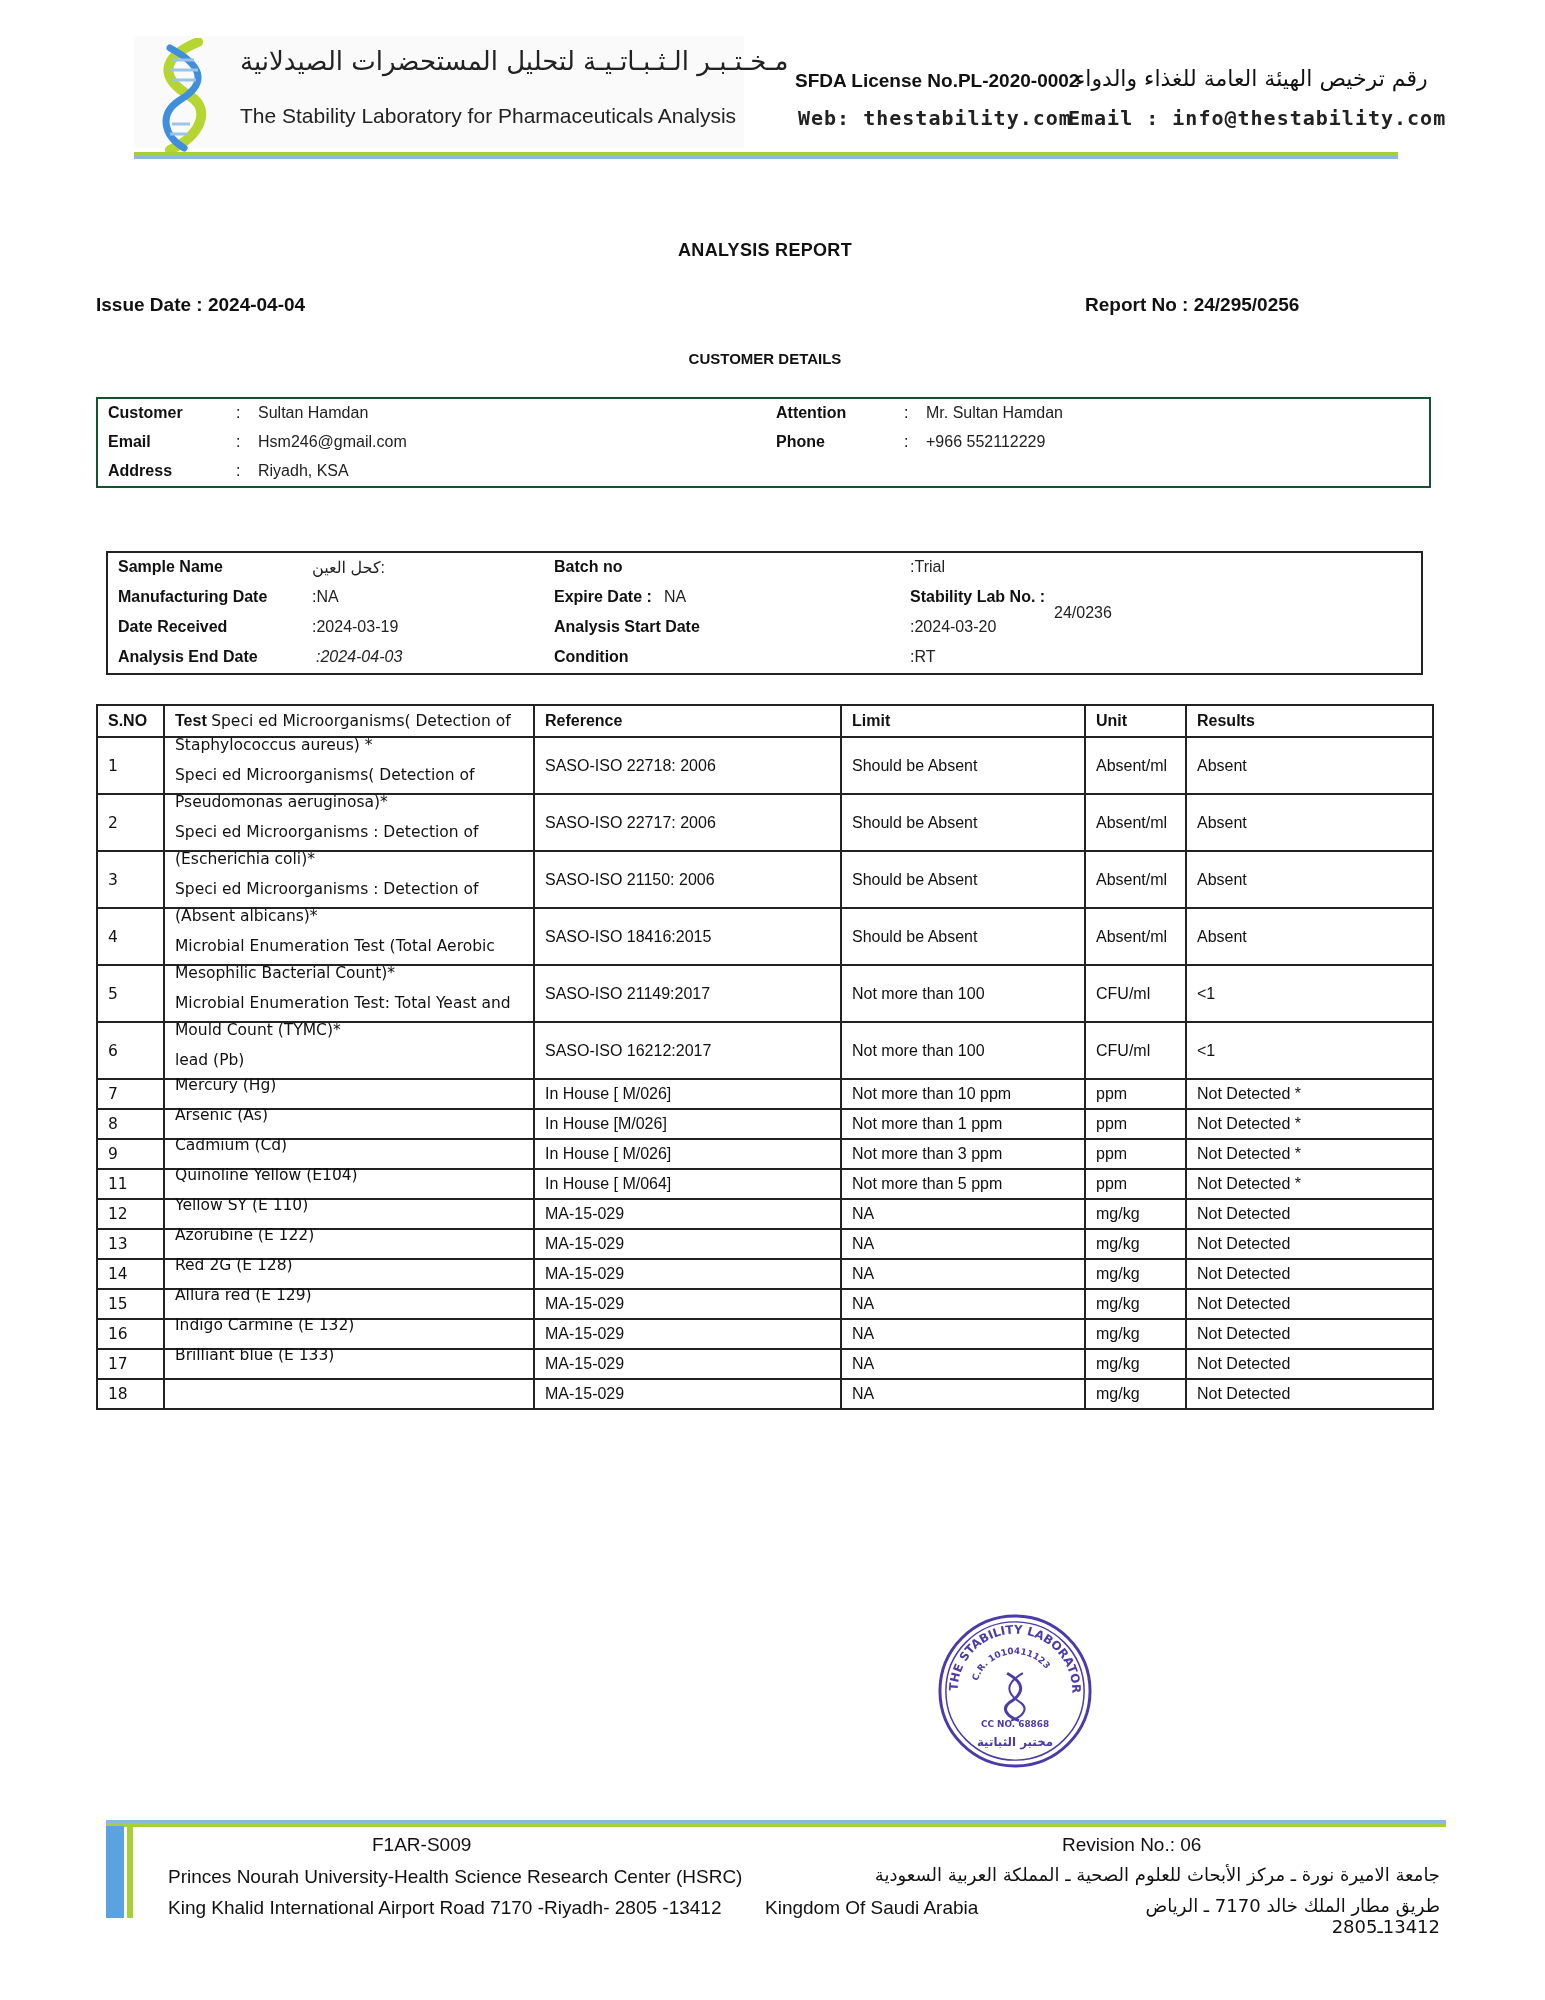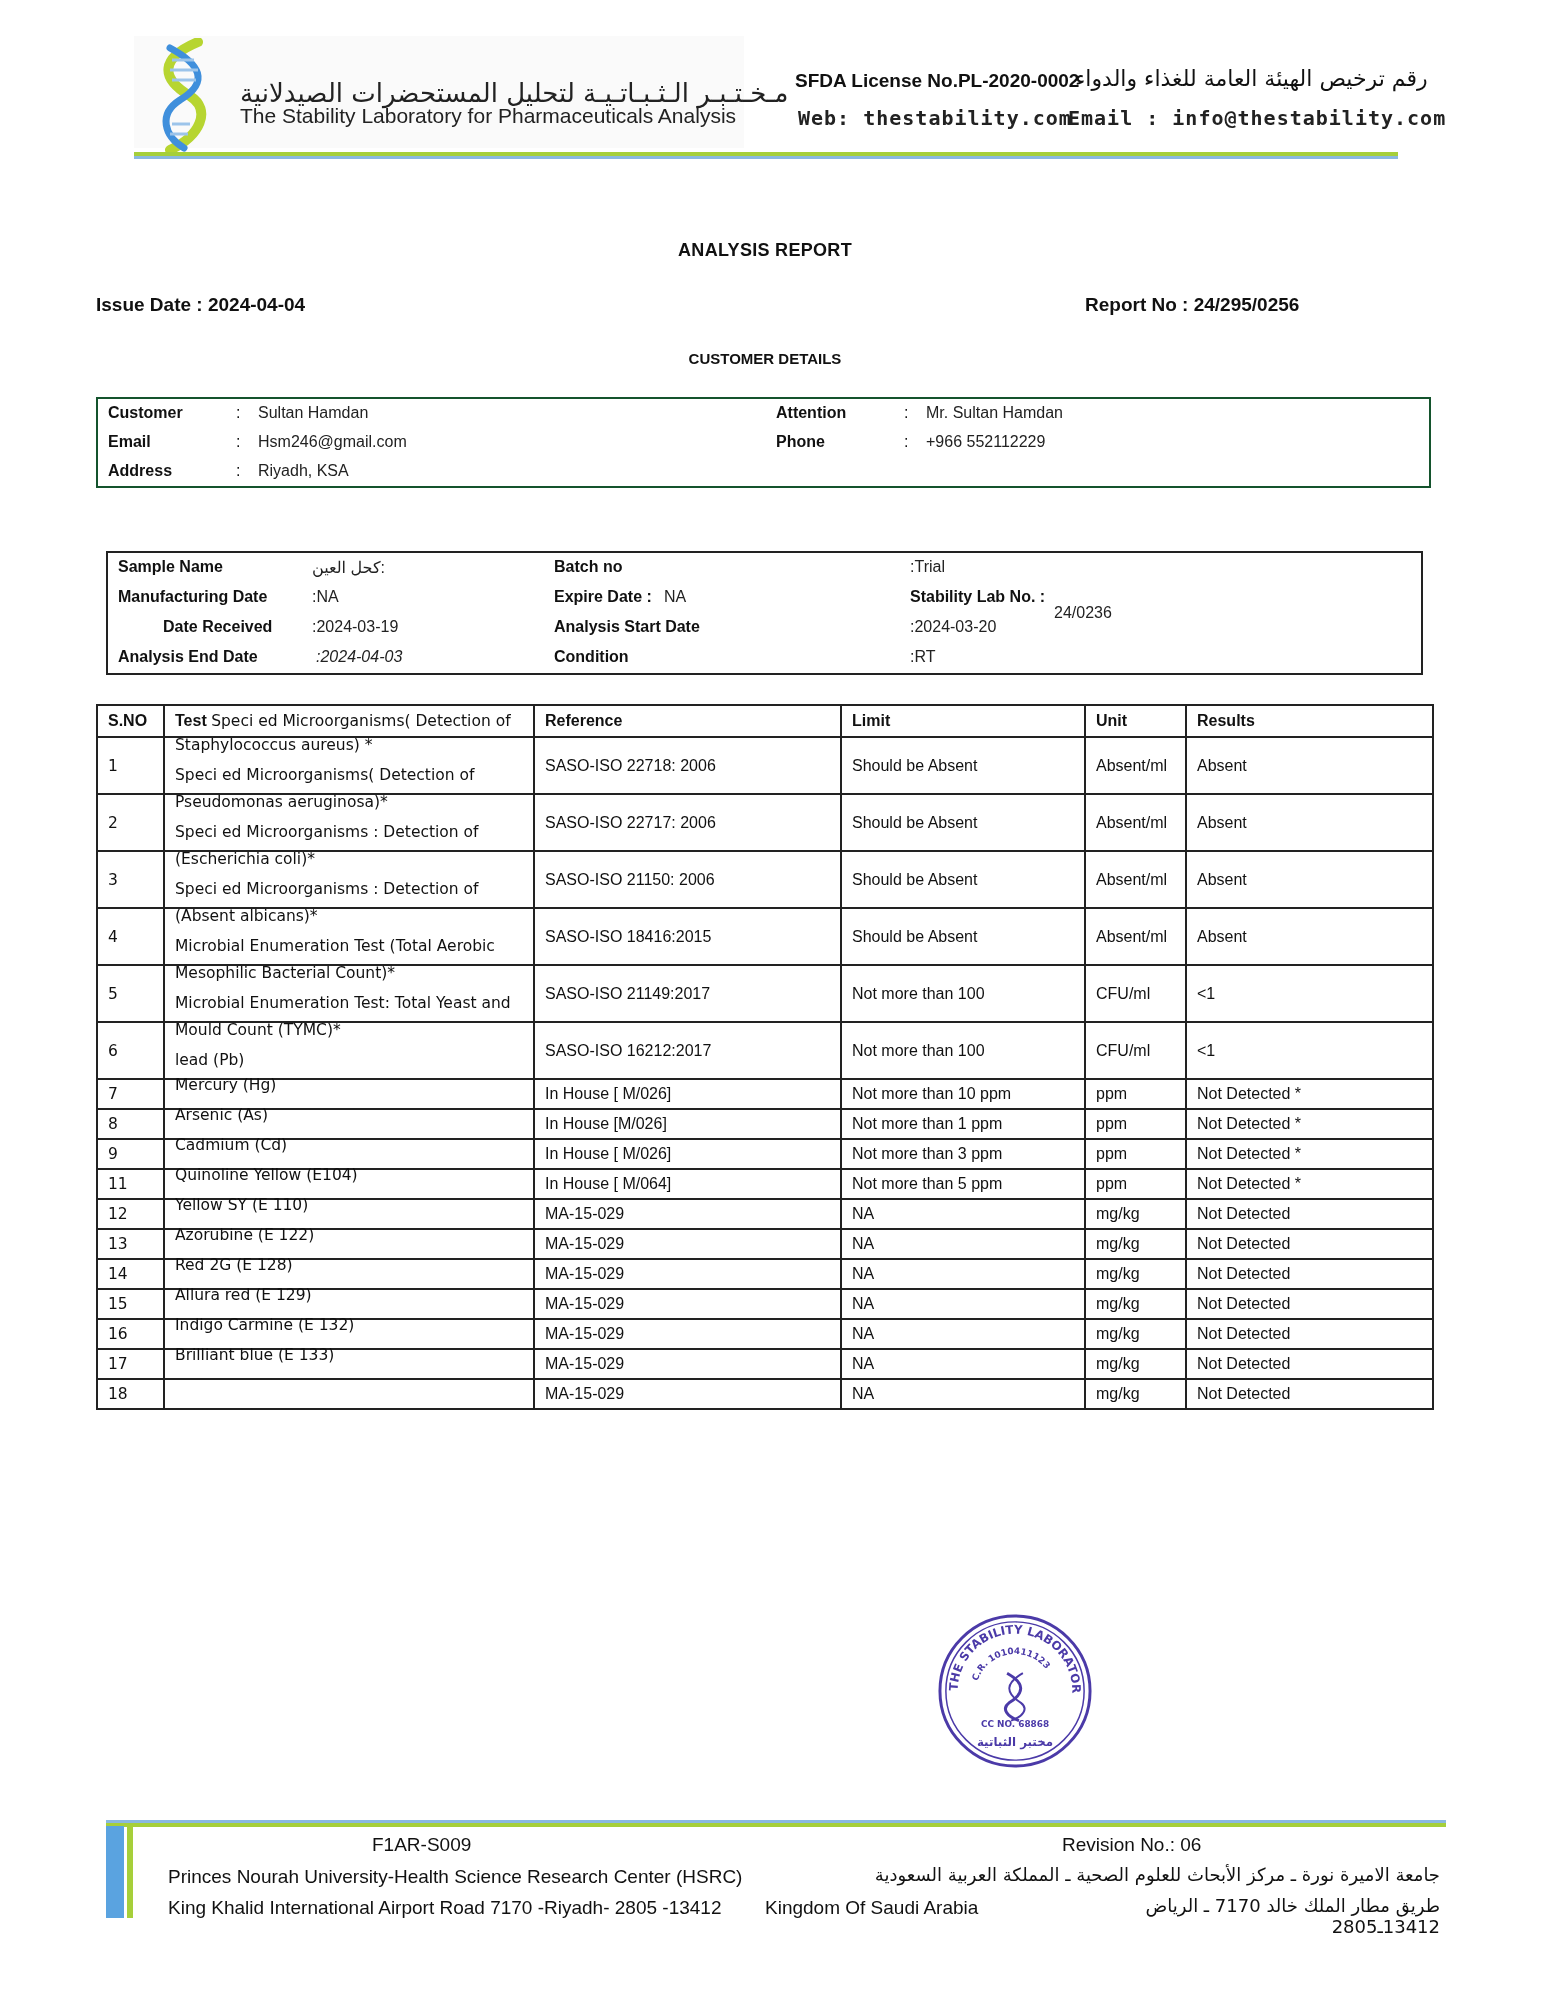--- a/index.html
+++ b/index.html
@@ -3,21 +3,21 @@
 <meta charset="utf-8">
 <style>
   html, body { margin:0; padding:0; background:#ffffff; }
   body { width:1545px; height:2000px; position:relative; overflow:hidden;
          font-family:"DejaVu Sans", sans-serif; color:#111; }
   .abs { position:absolute; }
 
   
   .logo-wrap { left:134px; top:36px; width:610px; height:112px; background:#fafafa; }
   .dna { left:150px; top:38px; width:70px; height:118px; }
-  .logo-ar { left:240px; top:78px; font-size:26px; color:#222; direction:rtl; font-family:"DejaVu Sans", sans-serif; }
+  .logo-ar { left:240px; top:46px; font-size:26px; color:#222; direction:rtl; font-family:"DejaVu Sans", sans-serif; }
   .logo-en { left:240px; top:104px; font-size:21px; color:#222; font-family:"Liberation Sans", sans-serif; }
   .lic { left:795px; top:70px; font-size:19px; color:#111; font-family:"Liberation Sans", sans-serif; font-weight:bold; }
   .lic-ar { left:1075px; top:66px; font-size:22px; color:#111; direction:rtl; }
   .web { left:798px; top:106px; font-size:20px; font-weight:bold; letter-spacing:1px; font-family:"DejaVu Sans Mono", monospace; color:#222; }
   .email-h { left:1068px; top:106px; font-size:20px; font-weight:bold; letter-spacing:1px; font-family:"DejaVu Sans Mono", monospace; color:#222; }
   .hline1 { left:134px; top:152px; width:1264px; height:4px; background:#a6cf3a; }
   .hline2 { left:134px; top:156px; width:1264px; height:3px; background:#8ab8e0; }
 
   
   .title { left:0; width:1530px; top:240px; text-align:center; font-size:18px; font-weight:bold; font-family:"Liberation Sans", sans-serif; letter-spacing:0.3px; }
@@ -108,21 +108,21 @@
   <span class="lbl" style="left:678px;top:34px;">Phone</span>
   <span class="col" style="left:806px;top:34px;">:</span>
   <span class="val" style="left:828px;top:34px;">+966 552112229</span>
 </div>
 
 <div class="abs samplebox">
   <span class="lbl" style="left:10px;top:5px;">Sample Name</span>
   <span class="val" style="left:204px;top:5px;direction:rtl;">:كحل العين</span>
   <span class="lbl" style="left:10px;top:35px;">Manufacturing Date</span>
   <span class="val" style="left:204px;top:35px;">:NA</span>
-  <span class="lbl" style="left:10px;top:65px;margin-left:45px;">Date Received</span>
+  <span class="lbl" style="left:10px;top:65px;">Date Received</span>
   <span class="val" style="left:204px;top:65px;">:2024-03-19</span>
   <span class="lbl" style="left:10px;top:95px;">Analysis End Date</span>
   <span class="val" style="left:208px;top:95px;font-style:italic;">:2024-04-03</span>
 
   <span class="lbl" style="left:446px;top:5px;">Batch no</span>
   <span class="val" style="left:802px;top:5px;">:Trial</span>
   <span class="lbl" style="left:446px;top:35px;">Expire Date :</span>
   <span class="val" style="left:556px;top:35px;">NA</span>
   <span class="lbl" style="left:802px;top:35px;">Stability Lab No. :</span>
   <span class="val" style="left:946px;top:35px;margin-top:16px;">24/0236</span>

